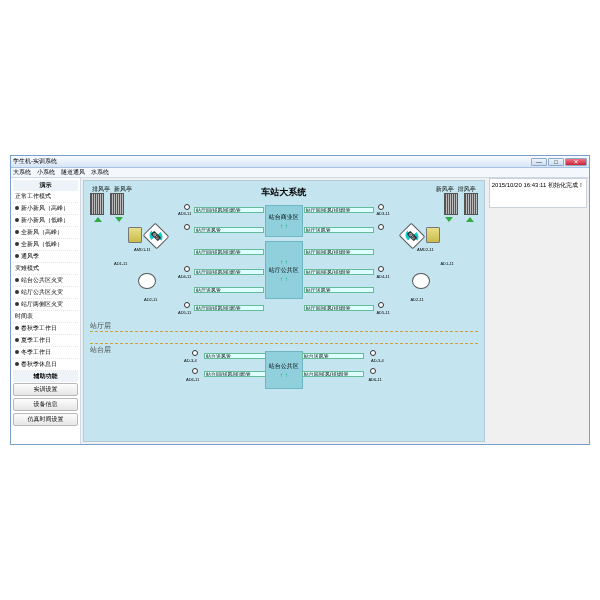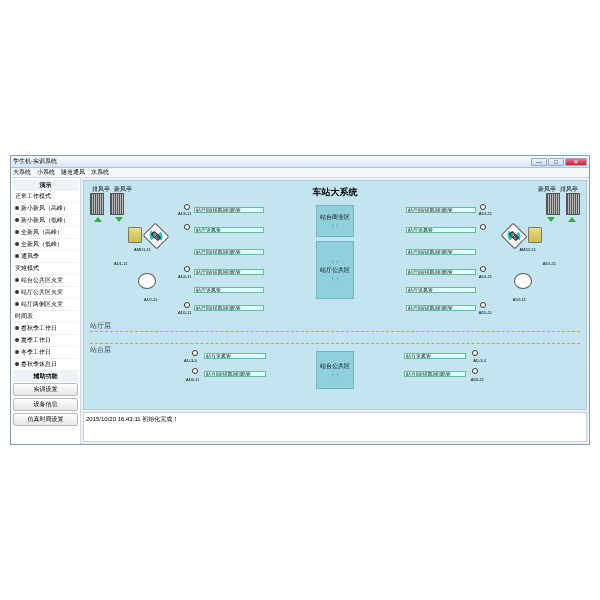--- a/index.html
+++ b/index.html
@@ -10,21 +10,21 @@
 .wbtns{display:flex;gap:1px}
 .wbtn{width:16px;height:8px;background:linear-gradient(#eef3fa,#cddff1);border:1px solid #8ea9c9;border-radius:1px;display:flex;align-items:center;justify-content:center;font-size:6px;line-height:1}
 .wbtn.cl{background:linear-gradient(#e78,#c23);color:#fff;width:22px}
 .menubar{height:10px;background:#f4f7fb;border-bottom:1px solid #cfd9e6;display:flex;align-items:center;padding-left:2px;gap:6px}
 .body{flex:1;display:flex;min-height:0}
 .sidebar{width:70px;background:#fff;border-right:1px solid #cfd9e6;display:flex;flex-direction:column;padding:2px}
 .sb-h{text-align:center;font-weight:bold;padding:1px 0;background:#eef3f9}
 .sb-i{padding:1px 2px;border-bottom:1px dotted #e0e6ee;white-space:nowrap;overflow:hidden;text-overflow:ellipsis}
 .sb-i.dot::before{content:"";display:inline-block;width:4px;height:4px;border-radius:50%;background:#333;margin-right:2px}
 .sb-btn{background:linear-gradient(#fdfdfd,#e6e6e6);border:1px solid #b9b9b9;border-radius:2px;margin:1px 0;text-align:center;padding:1px 0}
-.main{flex:1;display:flex;flex-direction:column;min-width:0}
+.main{flex:1;display:flex;flex-direction:row;min-width:0}
 .diagram{flex:1;background:#c4e5ef;position:relative;margin:2px;border:1px solid #b3cbd6;overflow:hidden}
 .title{position:absolute;top:5px;left:50%;transform:translateX(-50%);font-size:9px;font-weight:bold}
 .topl{position:absolute;top:4px;font-size:6px}
 .yline{position:absolute;left:6px;right:6px;height:0;border-top:1px dashed #c9a23c}
 .grille{position:absolute;width:14px;height:22px;border:1px solid #555;background:repeating-linear-gradient(90deg,#555 0 1px,#bbb 1px 2px)}
 .fan{position:absolute;width:20px;height:18px;border:1px solid #555;border-radius:2px;background:#fff;transform:rotate(45deg);}
 .blades{position:absolute;inset:2px;border-radius:50%;background:conic-gradient(#1cc 0 25%,#fff 0 50%,#1cc 0 75%,#fff 0)}
 .hub{position:absolute;width:10px;height:5px;background:#333;left:50%;top:50%;transform:translate(-50%,-50%);color:#fff;font-size:4px;text-align:center;border-radius:1px}
 .motor{position:absolute;width:14px;height:16px;border:1px solid #777;background:linear-gradient(#e8df88,#cabb4b);border-radius:1px}
 .damper{position:absolute;width:18px;height:16px;border:1px solid #555;border-radius:50%;background:#fff}

